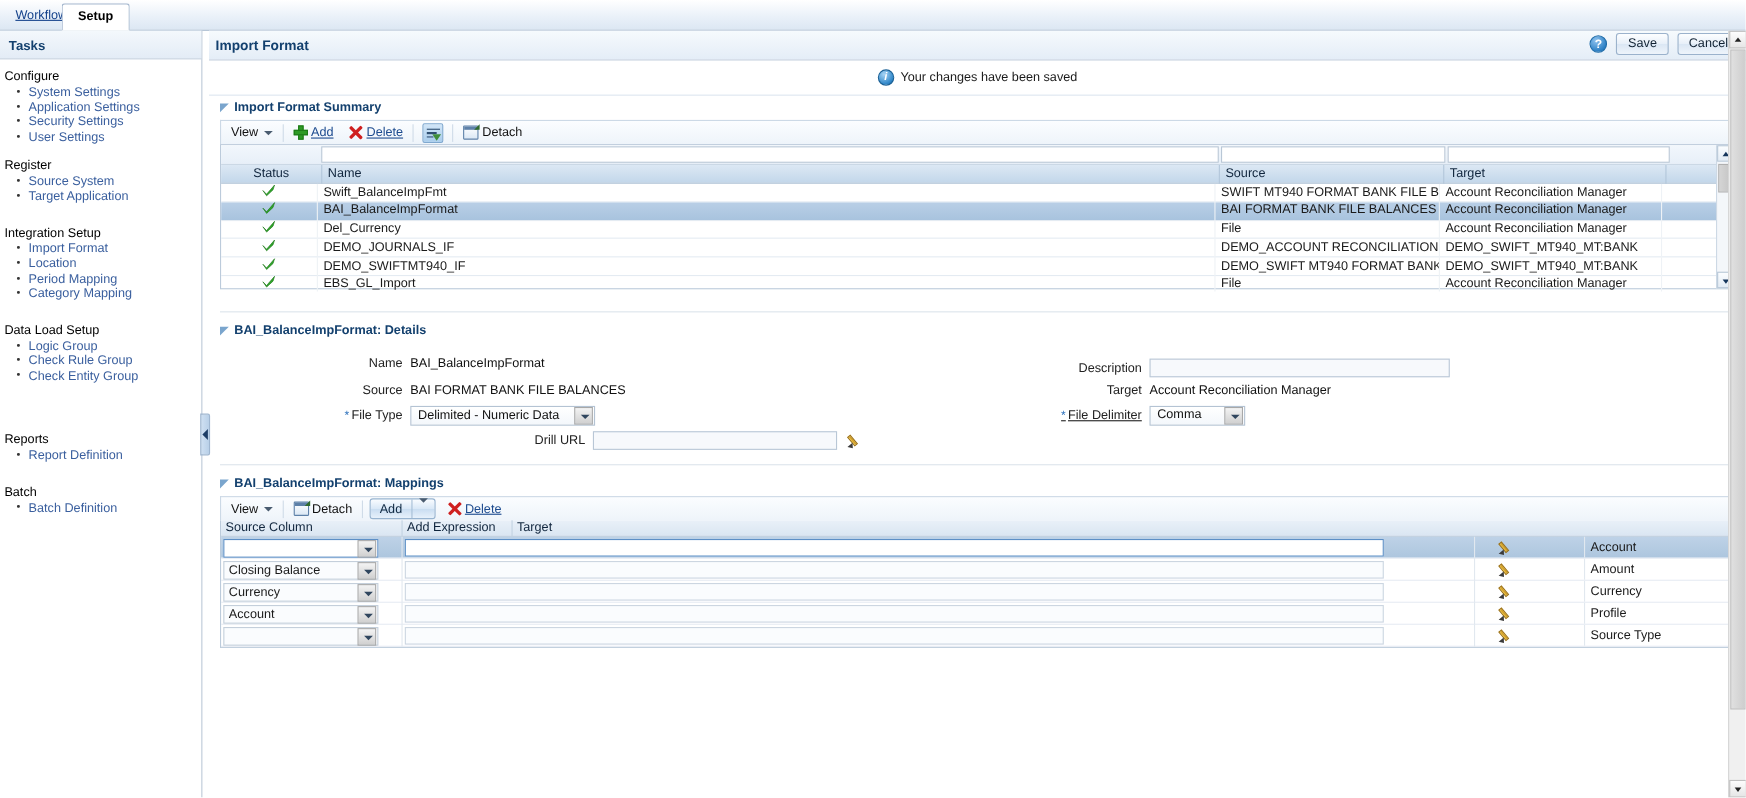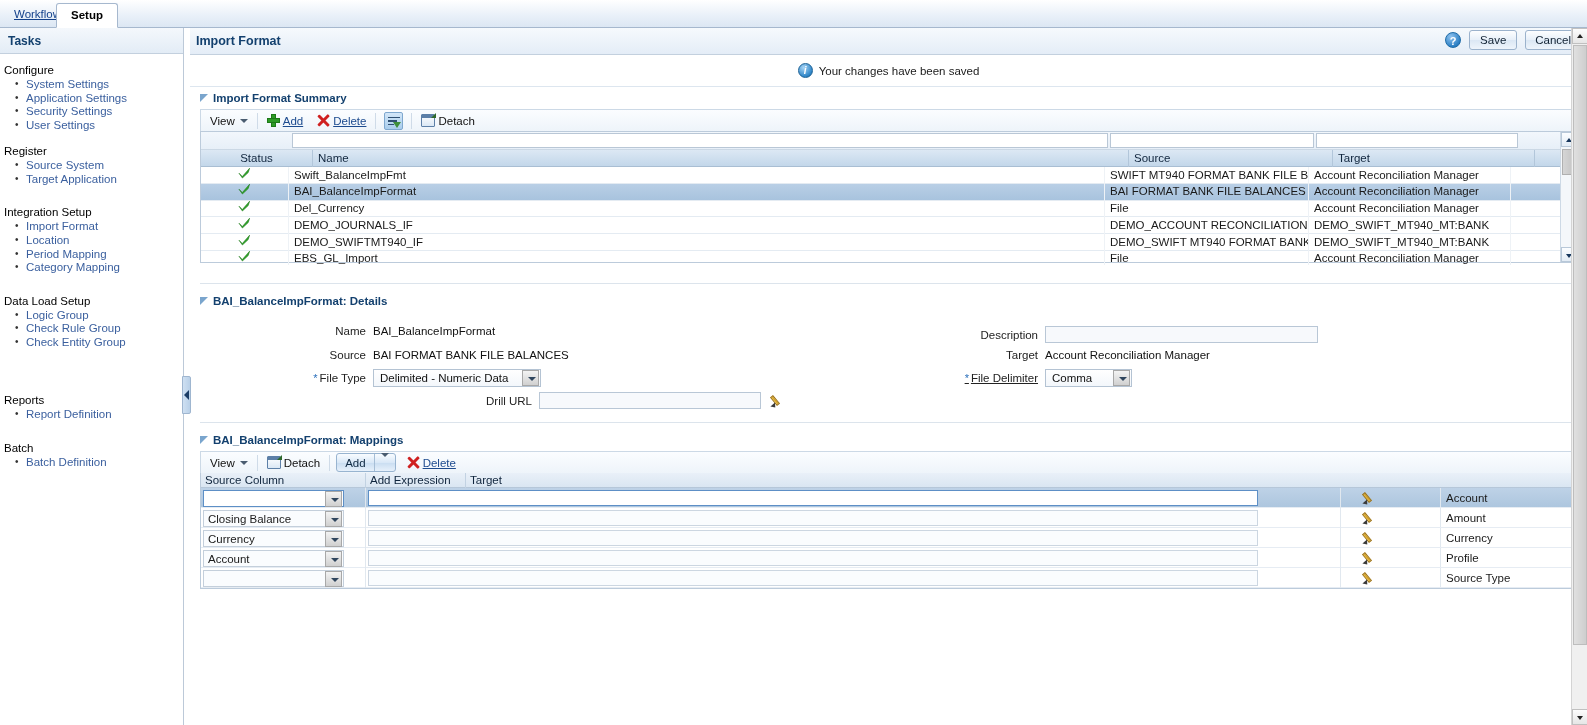--- a/index.html
+++ b/index.html
@@ -494,21 +494,21 @@
               </div>
             <div class="filter-cell" style="width:204px;">
                 <div class="filter-box"></div>
               </div>
             <div class="filter-cell" style="width:202px;">
                 <div class="filter-box"></div>
               </div>
           </div>
 
           <div class="grid-headrow">
-            <div class="hc" style="width:112px; text-align:center; padding-left:0;">Status</div>
+            <div class="hc" style="width:92px; text-align:center; padding-left:0;">Status</div>
             <div class="hc" style="width:816px;">Name</div>
             <div class="hc" style="width:204px;">Source</div>
             <div class="hc" style="width:202px;">Target</div>
           </div>
 
           <div style="position:relative; overflow:hidden; height:98px;">
             <div class="grid-row">
               <div class="c ctr" style="width:88px;">
                 <svg width="13" height="12" viewBox="0 0 13 12">
                     <path d="M1 6.2 L4.3 9.6 L11.6 1.2 L10.2 5.6 L4.4 11 Z" fill="#2fa52a" stroke="#1e7a1a" stroke-width="0.6"></path>
@@ -623,21 +623,21 @@
             <div class="txt-input" style="width:273px;"></div>
           </div>
           <div class="frow" style="left:760px; top:37px;">
             <div class="flabel" style="width:85px;">Target</div>
             <div class="fval">Account Reconciliation Manager</div>
           </div>
           <div class="frow" style="left:760px; top:57px;">
             <div class="flabel" style="width:85px;text-decoration:underline;">
               <span class="req-star">*</span><span>File Delimiter</span>
             </div>
-            <div class="sel-box" style="width:87px;">
+            <div class="sel-box" style="width:87px;align-items:flex-end;">
               <span class="sv">Comma</span>
               <span class="sel-arrow"></span>
             </div>
           </div>
         </div>
       </div>
 
       <div class="sep-line" style="margin-top:10px;"></div>
 
       <div class="panel" style="margin-top:6px;">

